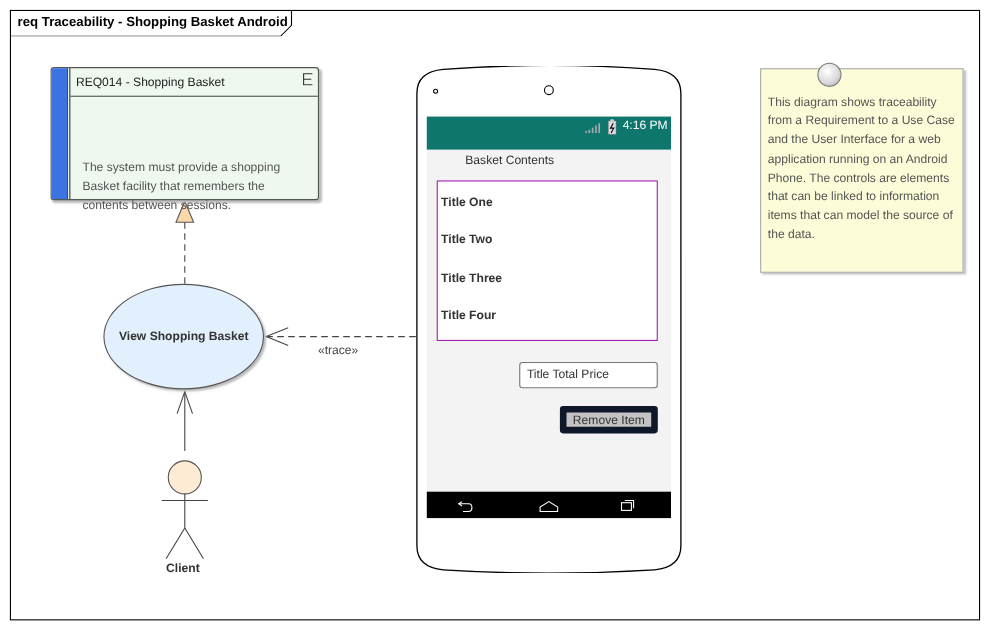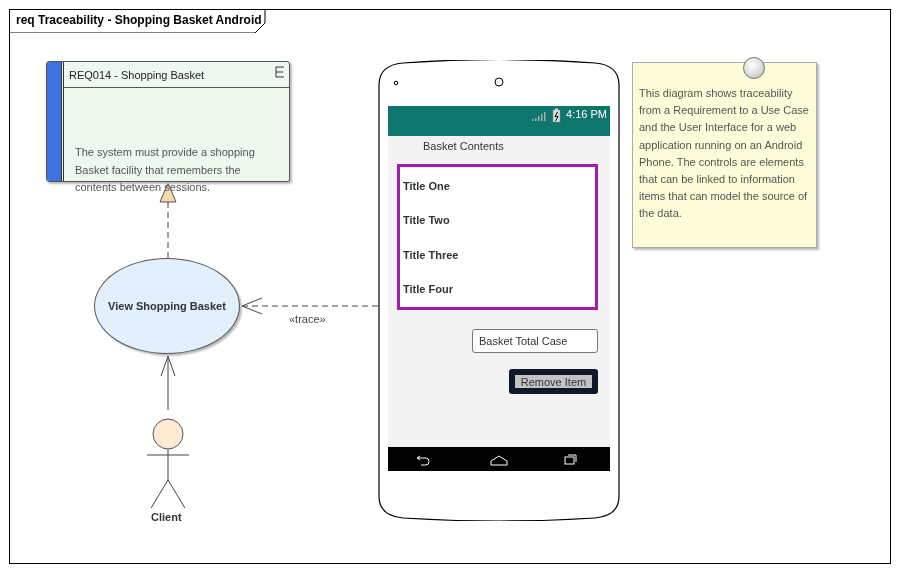--- a/index.html
+++ b/index.html
@@ -17,25 +17,25 @@
   .usecase { left:94px; top:258px; width:146px; height:96px; border-radius:50%; background:#e2effc; border:1px solid #555; box-shadow:2px 2px 2px #bbb; box-sizing:border-box; display:flex; align-items:center; justify-content:center; }
   .usecase span { font-size:11px; font-weight:bold; color:#333; }
   .trace-label { left:289px; top:313px; font-size:11px; color:#444; }
   .client-label { left:151px; top:511px; font-size:11px; font-weight:bold; color:#333; }
   .phone { left:378px; top:60px; width:242px; height:461px; }
   .screen { left:388px; top:106px; width:222px; height:365px; background:#f3f3f3; }
   .statusbar { left:0; top:0; width:100%; height:30px; background:#0f766e; }
   .status-time { right:3px; top:2px; font-size:11px; color:#fff; }
   .navbar { left:0; bottom:0; width:100%; height:24px; background:#000; }
   .basket-heading { left:10px; top:34px; font-size:11px; color:#333;margin-left:25px; }
-  .list { left:9px; top:58px; width:201px; height:146px; background:#fff; border:3px solid #a21caf; box-sizing:border-box; }
+  .list { left:9px; top:58px; width:201px; height:146px; background:#fff; border:1px solid #a21caf; box-sizing:border-box; }
   .list-item { left:3px; font-size:11px; font-weight:bold; color:#333; }
   .total-field { left:84px; top:223px; width:126px; height:24px; background:#fff; border:1px solid #777; border-radius:3px; box-sizing:border-box; font-size:11px; color:#333; display:flex; align-items:center; padding-left:6px; }
   .btn { left:121px; width:89px; height:25px; background:#c3c3c3; border:6px solid #0f172a; border-radius:3px; box-sizing:border-box; font-size:11px; color:#333; display:flex; align-items:center; justify-content:center; }
-  .note { left:632px; top:62px; width:185px; height:186px; background:#fdfcd8; border:1px solid #aaa; box-shadow:2px 2px 2px #bbb; box-sizing:border-box; }
+  .note { left:691px; top:62px; width:185px; height:186px; background:#fdfcd8; border:1px solid #aaa; box-shadow:2px 2px 2px #bbb; box-sizing:border-box; }
   .note-text { left:6px; top:22px; width:176px; font-size:11px; line-height:17.2px; color:#555; }
   .note-pin { left:743px; top:57px; width:22px; height:22px; border-radius:50%; background:radial-gradient(circle at 40% 35%, #ffffff, #d8d8d8 60%, #a0a0a0); border:1px solid #777; box-sizing:border-box; }
 </style>
 </head>
 <body>
 
 <div class="abs frame"></div>
 <svg class="abs frame-tab" width="260" height="26">
   <polyline points="0,24 246,24 256,14 256,0" fill="none" stroke="#000" stroke-width="1"></polyline>
 </svg>
@@ -104,21 +104,21 @@
 
   <div class="abs basket-heading">Basket Contents</div>
 
   <div class="abs list">
     <div class="abs list-item" style="top:13px">Title One</div>
     <div class="abs list-item" style="top:47px">Title Two</div>
     <div class="abs list-item" style="top:82px">Title Three</div>
     <div class="abs list-item" style="top:116px">Title Four</div>
   </div>
 
-  <div class="abs total-field">Basket Total Case</div>
+  <div class="abs total-field">Title Total Price</div>
   <div class="abs btn" style="top:263px">Remove Item</div>
 
   <div class="abs navbar">
     <svg class="abs" style="left:28px;top:6px" width="16" height="14">
       <path d="M4,3 L1,5 L4,7" fill="none" stroke="#fff" stroke-width="1"></path>
       <path d="M1,5 L10,5 Q13,5 13,8.5 Q13,12 10,12 L5,12" fill="none" stroke="#fff" stroke-width="1"></path>
     </svg>
     <svg class="abs" style="left:102px;top:7px" width="18" height="12">
       <path d="M1,11 L1,7 L9,2 L17,7 L17,11 Z" fill="none" stroke="#fff" stroke-width="1"></path>
     </svg>

